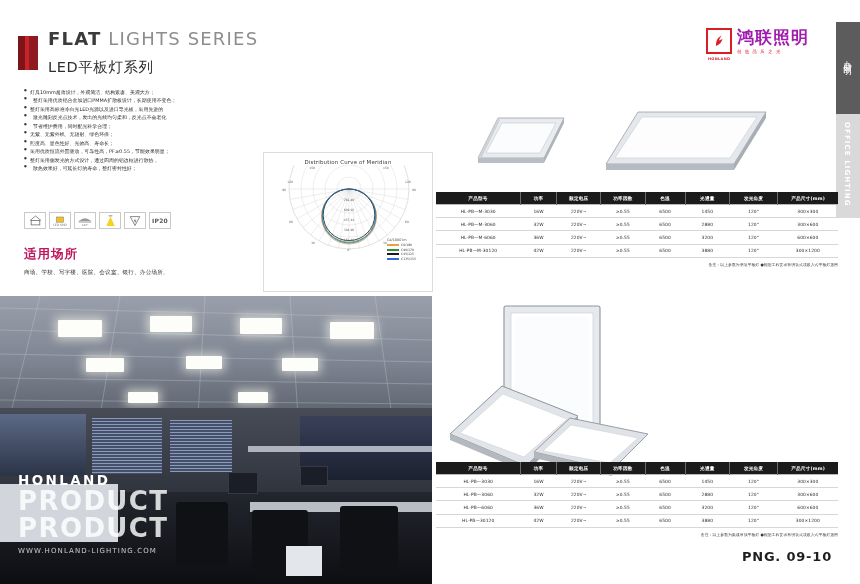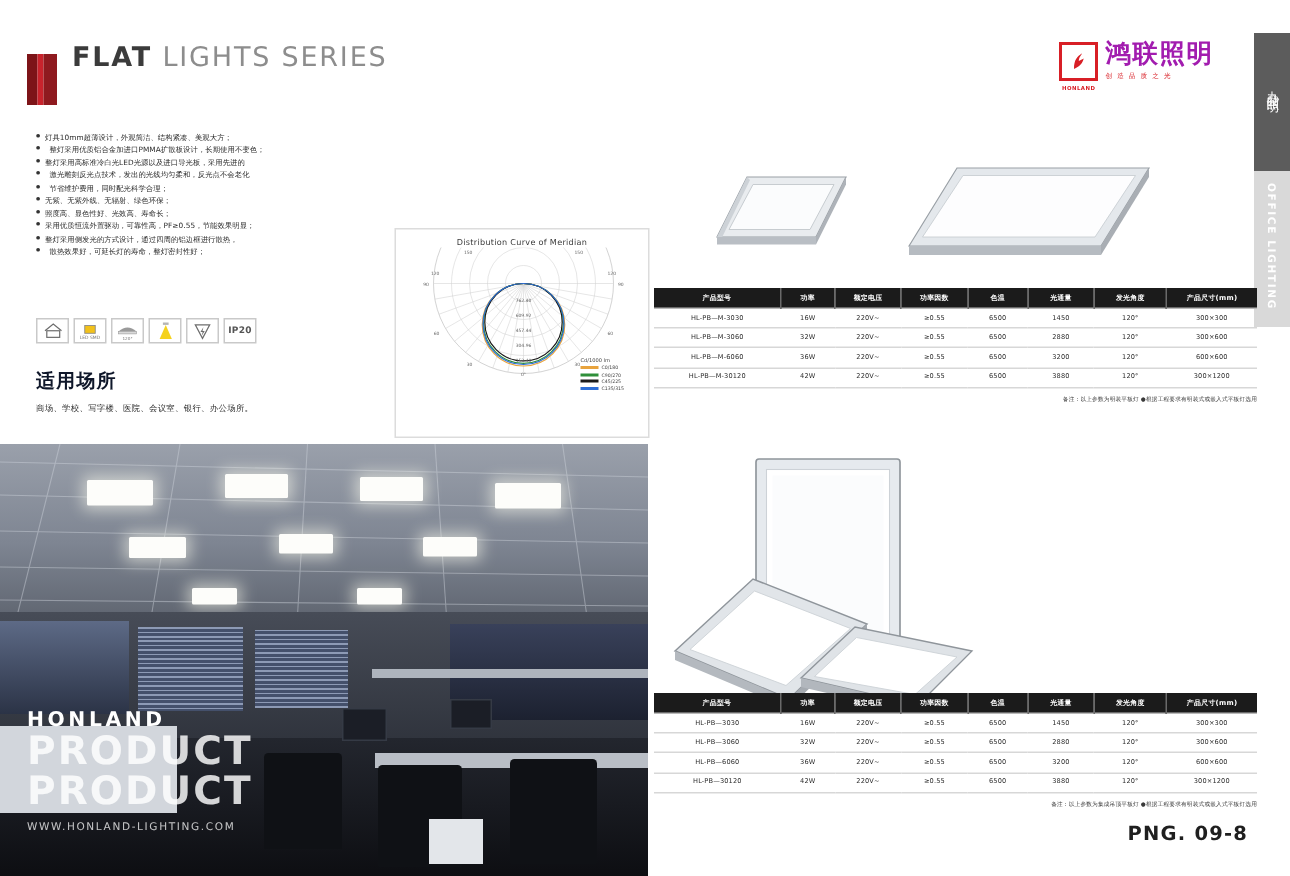--- a/index.html
+++ b/index.html
@@ -31,21 +31,21 @@
 
   
   .icon-strip { position: absolute; left: 24px; top: 212px; display: flex; gap: 3px; }
   .ic { width: 22px; height: 17px; border: 1px solid #c9c9c9; background: #fff;
         display: flex; align-items: center; justify-content: center; position: relative; }
   .ic svg { display: block; }
   .ic .ip { font-size: 6px; color: #555; font-weight: bold; letter-spacing: .2px; }
 
   
   .apply-wrap { position: absolute; left: 24px; top: 246px; }
-  .apply-title { font-size: 12.5px; color: #0f172a; font-weight: bold; letter-spacing: 1px; }
+  .apply-title { font-size: 12.5px; color: #be185d; font-weight: bold; letter-spacing: 1px; }
   .apply-text { margin-top: 6px; font-size: 5.6px; color: #2e2e2e; letter-spacing: .2px; }
 
   
   .chart-card { position: absolute; left: 263px; top: 152px; width: 170px; height: 140px;
                 background: #fff; border: 1px solid #dcdcdc; }
   .chart-title { text-align: center; font-size: 5.4px; color: #3a3a3a; padding-top: 6px; letter-spacing: .2px; }
   .polar { position: relative; width: 170px; height: 104px; }
   .chart-legend { position: absolute; right: 5px; bottom: 8px; width: 42px; }
   .lg-head { font-size: 3.4px; color: #444; text-align: left; margin-bottom: 1px; }
   .lg-row { display: flex; align-items: center; gap: 2px; height: 4.5px; }
@@ -118,20 +118,21 @@
   <div class="title-block">
     <div class="red-bars">
       <i class="bar-a"></i>
         <i class="bar-b"></i>
         <i class="bar-c"></i>
     </div>
     <div class="main-title">
       <span class="t-bold">FLAT</span>
       <span class="t-light">LIGHTS SERIES</span>
     </div>
+    <div class="sub-title">LED平板灯系列</div>
   </div>
 
   <div class="features">
     <div class="feat">灯具10mm超薄设计，外观简洁、结构紧凑、美观大方；</div>
     <div class="feat nb" style="padding-left:9px">整灯采用优质铝合金加进口PMMA扩散板设计，长期使用不变色；</div>
     <div class="feat">整灯采用高标准冷白光LED光源以及进口导光板，采用先进的</div>
     <div class="feat nb" style="padding-left:9px">激光雕刻反光点技术，发出的光线均匀柔和，反光点不会老化</div>
     <div class="feat nb" style="padding-left:9px">节省维护费用，同时配光科学合理；</div>
     <div class="feat">无紫、无紫外线、无辐射、绿色环保；</div>
     <div class="feat">照度高、显色性好、光效高、寿命长；</div>
@@ -498,15 +499,15 @@
           <td>6500</td>
           <td>3880</td>
           <td>120°</td>
           <td>300×1200</td>
         </tr>
       </tbody>
     </table>
     <div class="note">备注：以上参数为集成吊顶平板灯  ●根据工程要求有明装式或嵌入式平板灯选用</div>
   </div>
 
-  <div class="page-num">PNG. 09-8</div>
+  <div class="page-num">PNG. 09-10</div>
 
 </div>
 
 </body></html>

